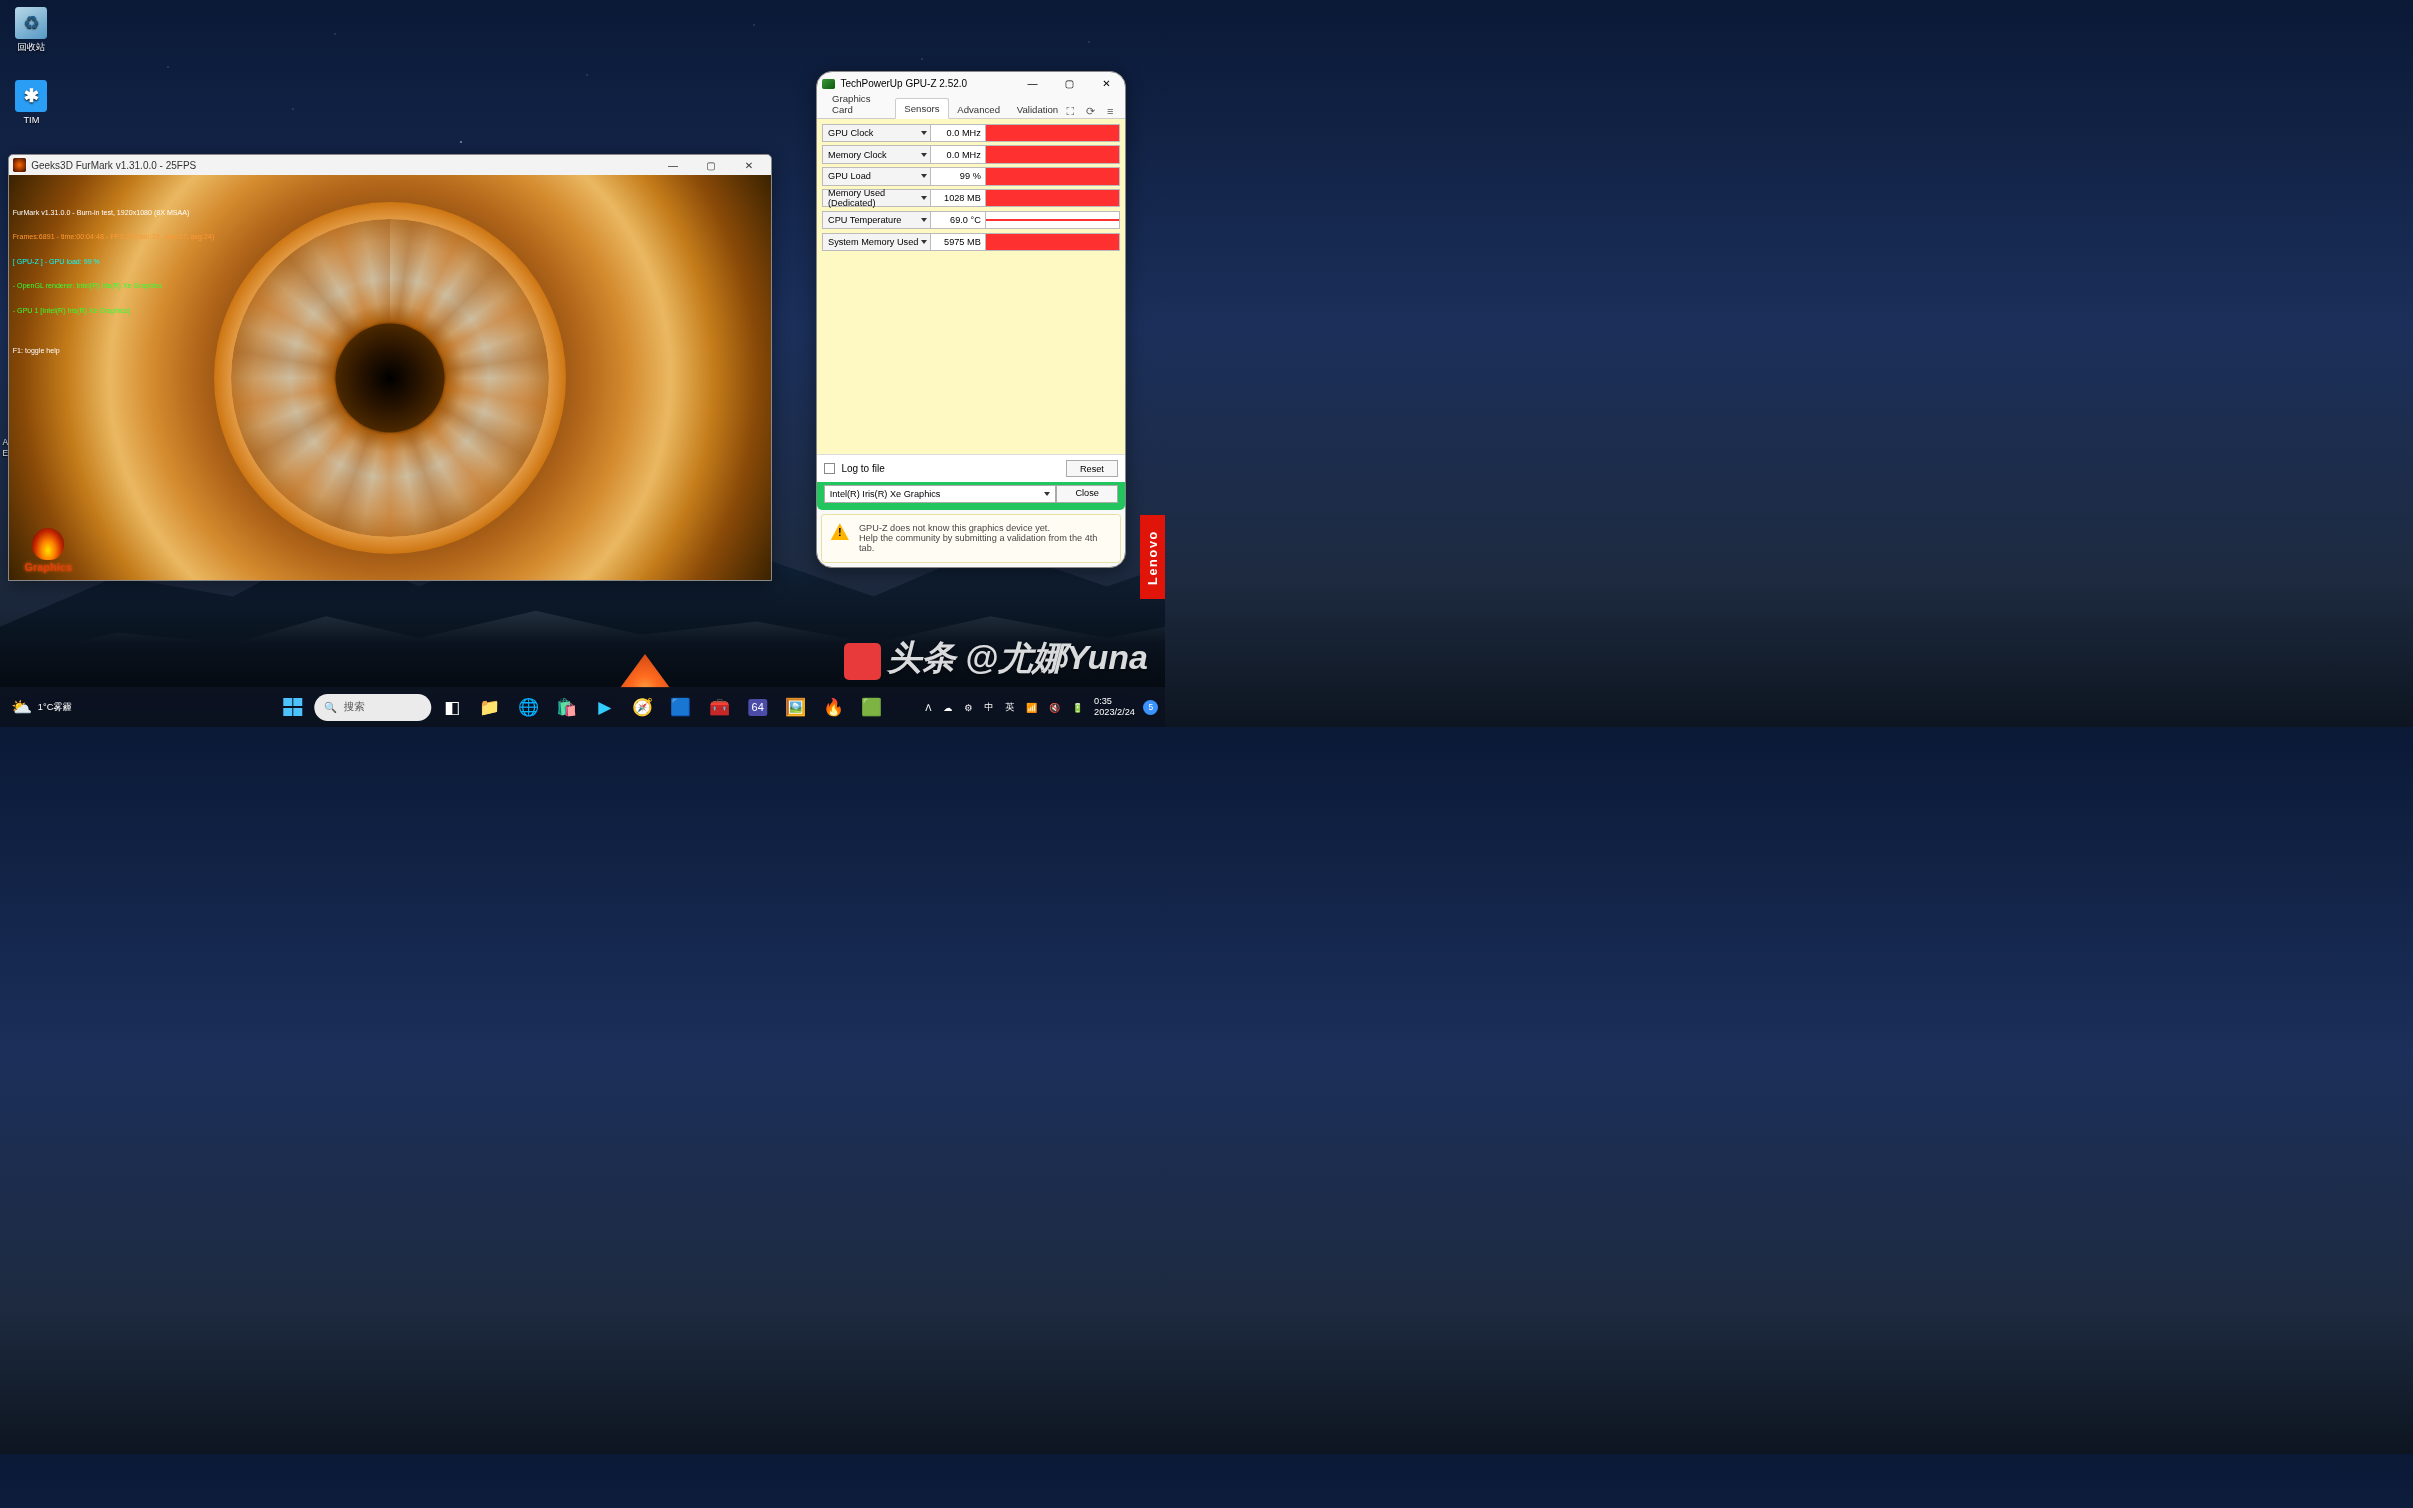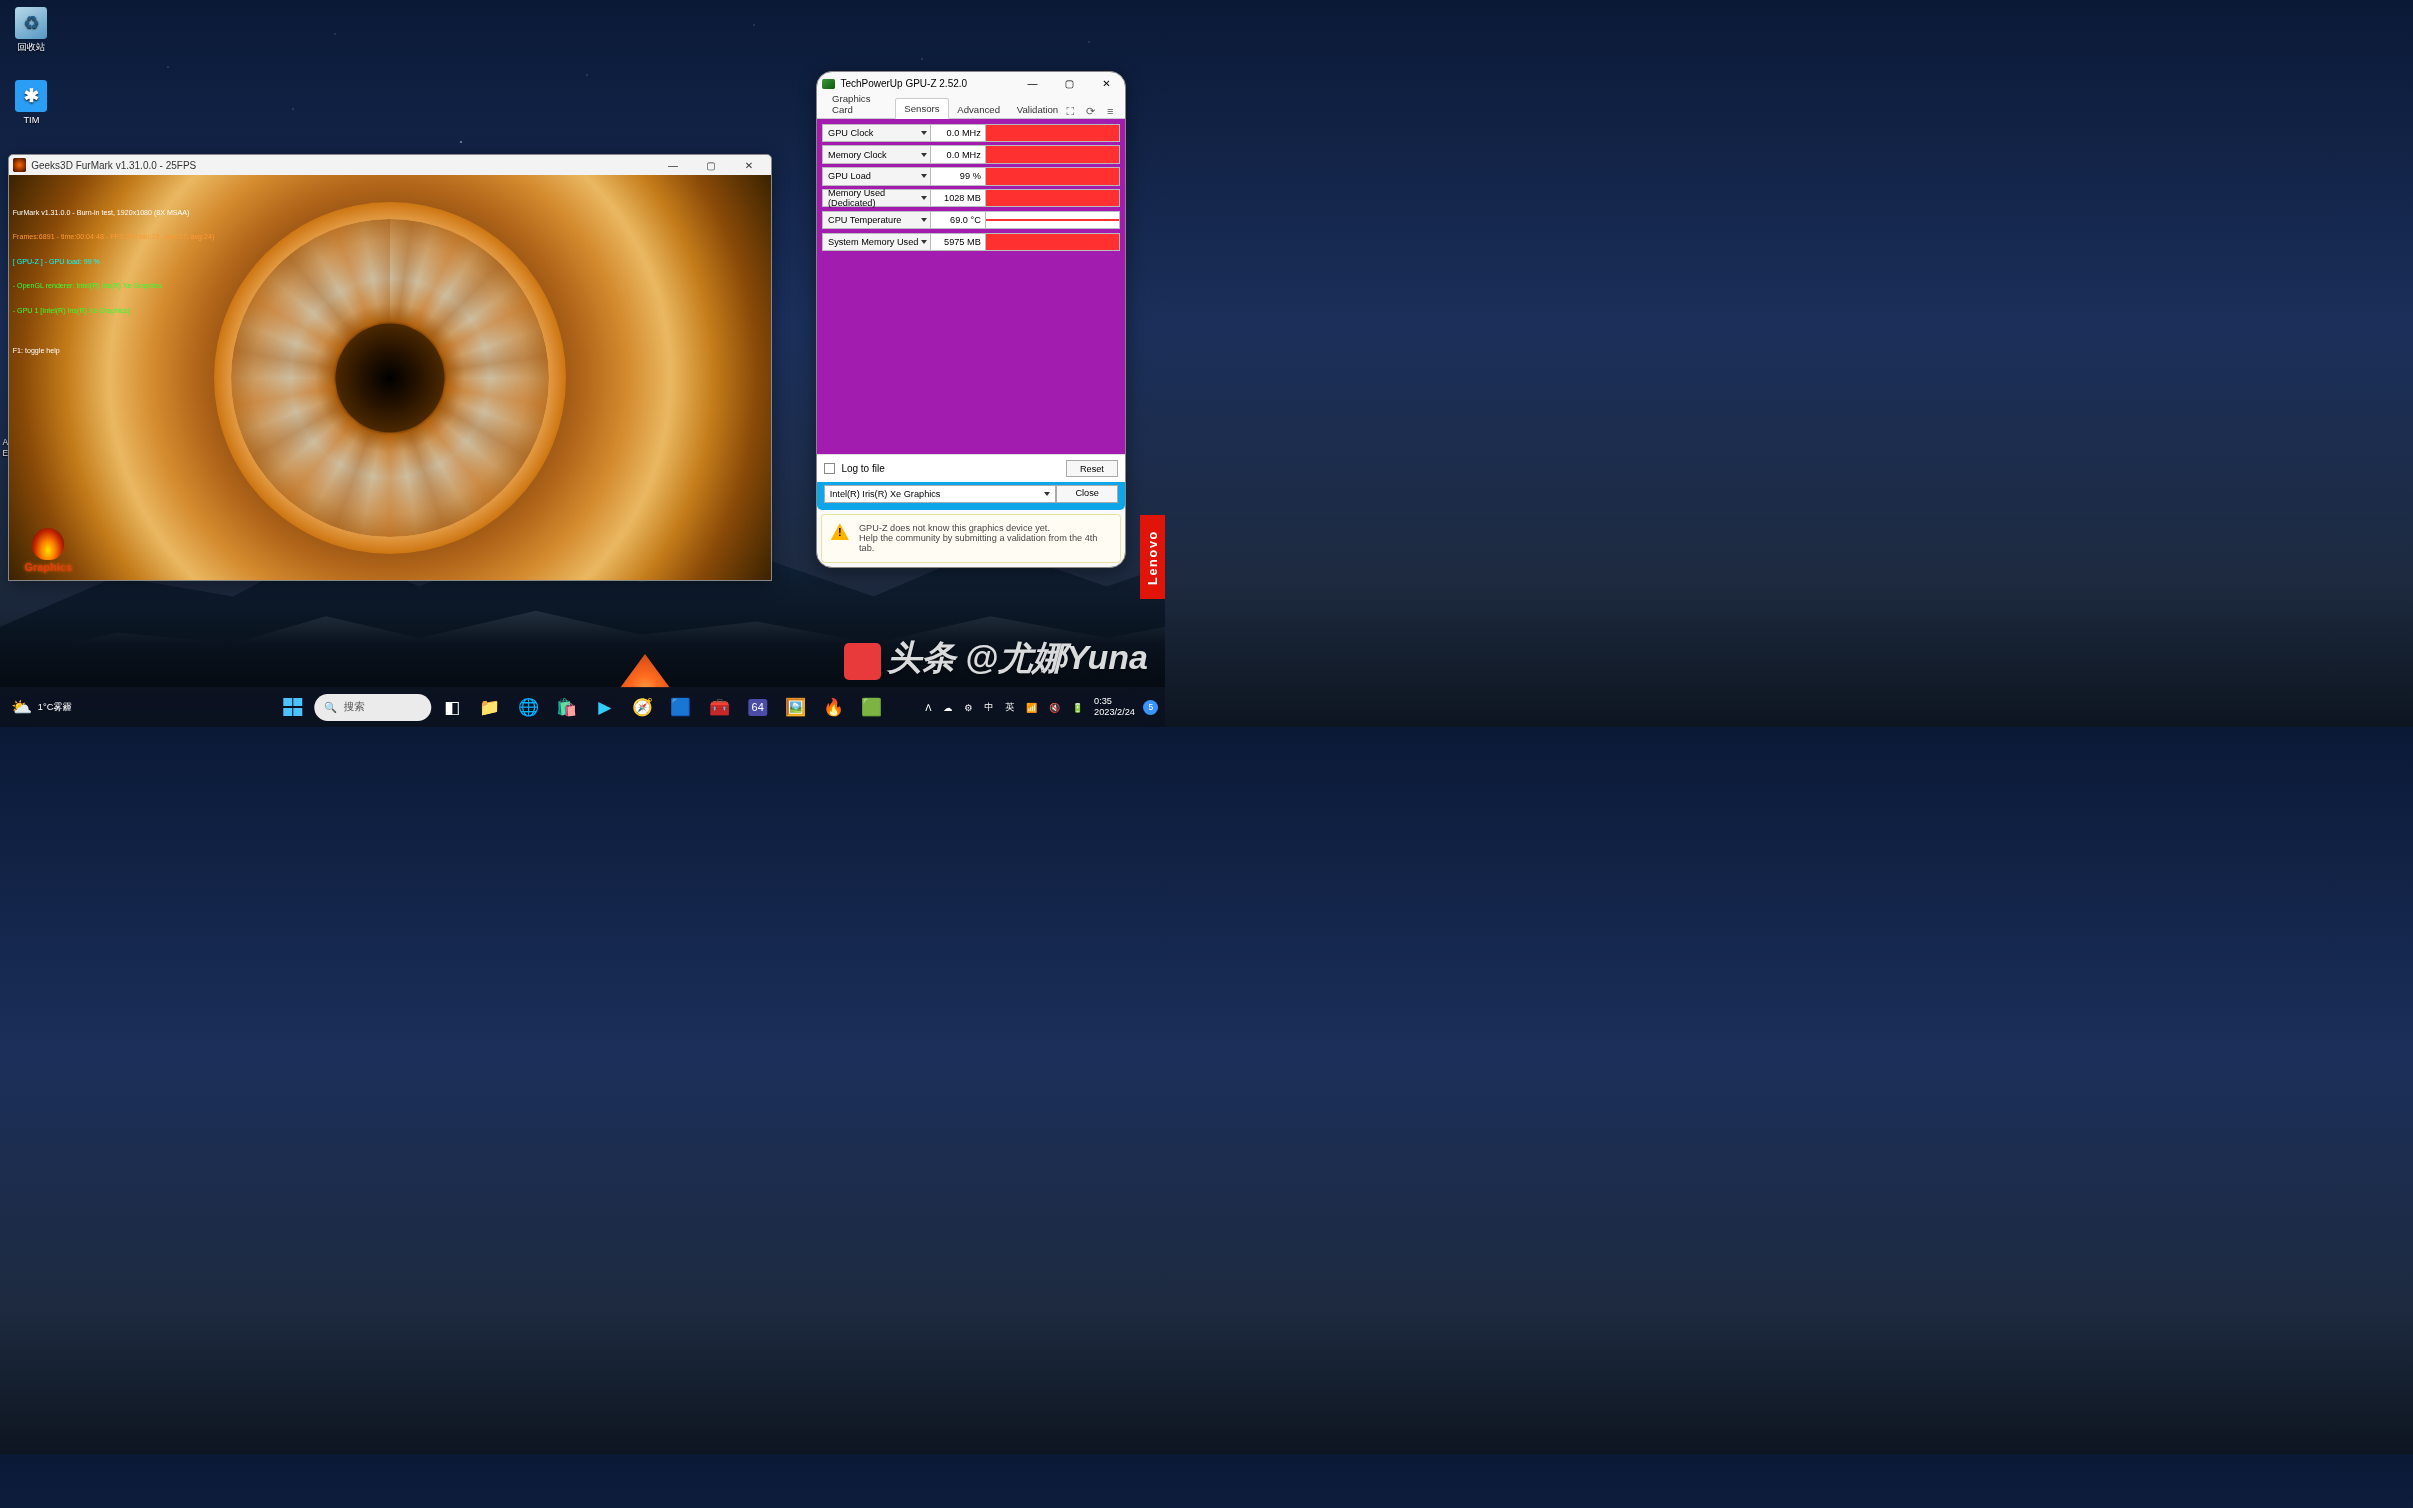--- a/index.html
+++ b/index.html
@@ -68,34 +68,34 @@
 .gpuz{position:absolute;left:816px;top:71px;width:310px;background:#f9f9f9;border:0.8px solid #888;border-radius:16px;box-shadow:0 3.4px 17px rgba(0,0,0,.4);font-size:10px;}
 .gz-title{height:23.5px;display:flex;align-items:center;padding-left:5px;border-radius:5px 5px 0 0;}
 .gz-title .gz-ic{width:13.4px;height:10px;background:linear-gradient(135deg,#3a973a,#0e5a0e);margin-right:5px;border-radius:1.7px;}
 .gz-title .sp{flex:1;}
 .gz-tb{width:37px;height:23.5px;display:flex;align-items:center;justify-content:center;color:#000;cursor:pointer;}
 .gz-tabs{display:flex;align-items:flex-end;padding:1.7px 6.7px 0;height:23.5px;border-bottom:0.8px solid #ccc;}
 .gz-tab{padding:4.2px 8.4px 3.4px;font-size:9.6px;cursor:pointer;color:#333;}
 .gz-tab.active{background:#fff;border:0.8px solid #ccc;border-bottom:0.8px solid #fff;margin-bottom:-0.8px;border-radius:2.5px 2.5px 0 0;}
 .gz-ex{margin-left:auto;display:flex;gap:11.7px;padding-right:5px;font-size:11px;color:#555;}
 .gz-ex span{cursor:pointer;}
-.gz-body{background:#a21caf;padding:3.4px 5px 0;min-height:335px;}
+.gz-body{background:#fef9c3;padding:3.4px 5px 0;min-height:335px;}
 .gz-row{display:flex;align-items:center;height:21px;margin-bottom:0.8px;}
 .gz-lbl{flex:0 0 109px;height:18.4px;border:0.8px solid #bbb;background:#f4f4f4;display:flex;align-items:center;padding:0 5px;font-size:9.2px;position:relative;}
 .gz-lbl .dd{position:absolute;right:3.4px;top:50%;transform:translateY(-50%);border-left:3.4px solid transparent;border-right:3.4px solid transparent;border-top:4.2px solid #333;}
 .gz-val{flex:0 0 55px;height:18.4px;border:0.8px solid #bbb;border-left:none;background:#fff;display:flex;align-items:center;justify-content:flex-end;padding-right:4.2px;font-size:9.2px;}
 .gz-graph{flex:1;height:18.4px;border:0.8px solid #bbb;border-left:none;position:relative;overflow:hidden;}
 .gz-graph .bar{position:absolute;inset:0;background:#ff3030;display:flex;align-items:center;}
 .gz-graph .bar.partial-temp{background:#fff;}
 .gz-graph .bar.partial-temp::after{content:"";position:absolute;left:0;top:6.7px;right:0;height:2.5px;background:#ff3030;}
 .gz-foot{display:flex;align-items:center;padding:5px 6.7px;border-top:0.8px solid #ddd;background:#fff;gap:6.7px;}
 .gz-foot .cb{width:11px;height:11px;border:0.8px solid #888;background:#fff;cursor:pointer;}
 .gz-foot .sp{flex:1;}
 .gz-btn{padding:2.5px 13.4px;border:0.8px solid #aaa;background:#f7f7f7;cursor:pointer;font-size:9.2px;min-width:44px;text-align:center;}
-.gz-sel{display:flex;padding:2.5px 6.7px 6.7px;background:#0ea5e9;border-radius:0 0 5px 5px;}
+.gz-sel{display:flex;padding:2.5px 6.7px 6.7px;background:#22c55e;border-radius:0 0 5px 5px;}
 .gz-dd{flex:1;height:18.4px;border:0.8px solid #aaa;padding:0 5px;display:flex;align-items:center;font-size:9.2px;position:relative;background:#fff;cursor:pointer;}
 .gz-dd .caret{position:absolute;right:5px;top:50%;transform:translateY(-50%);border-left:3.4px solid transparent;border-right:3.4px solid transparent;border-top:4.2px solid #333;}
 .gz-warn{margin:4.2px;padding:8.4px;background:#fffdf3;border:0.8px solid #e8e0a0;border-radius:3.4px;display:flex;gap:10px;font-size:9.2px;color:#444;}
 .gz-warn .warn-ic{width:18.4px;height:17px;background:#ffb400;clip-path:polygon(50% 0,100% 100%,0 100%);position:relative;flex-shrink:0;}
 .gz-warn .warn-ic::after{content:"!";position:absolute;left:0;right:0;top:2.5px;text-align:center;color:#000;font-weight:bold;font-size:11px;}
 
 
 .taskbar{position:absolute;left:0;right:0;bottom:0;height:40px;background:rgba(10,15,30,0.72);backdrop-filter:blur(17px);display:flex;align-items:center;padding:0 6.7px;color:#fff;}
 .tb-weather{display:flex;align-items:center;gap:5px;cursor:pointer;padding:0 5px;}
 .tb-weather .wic{font-size:17px;}

